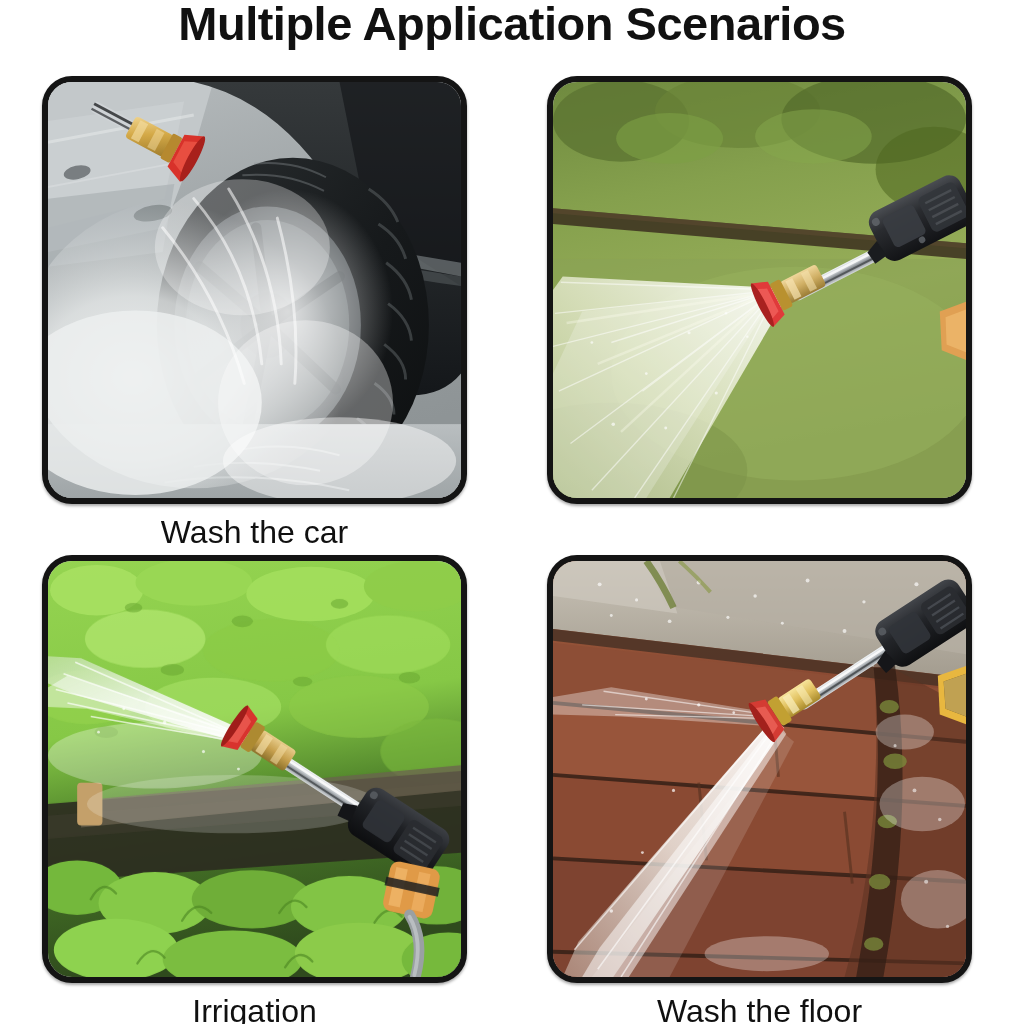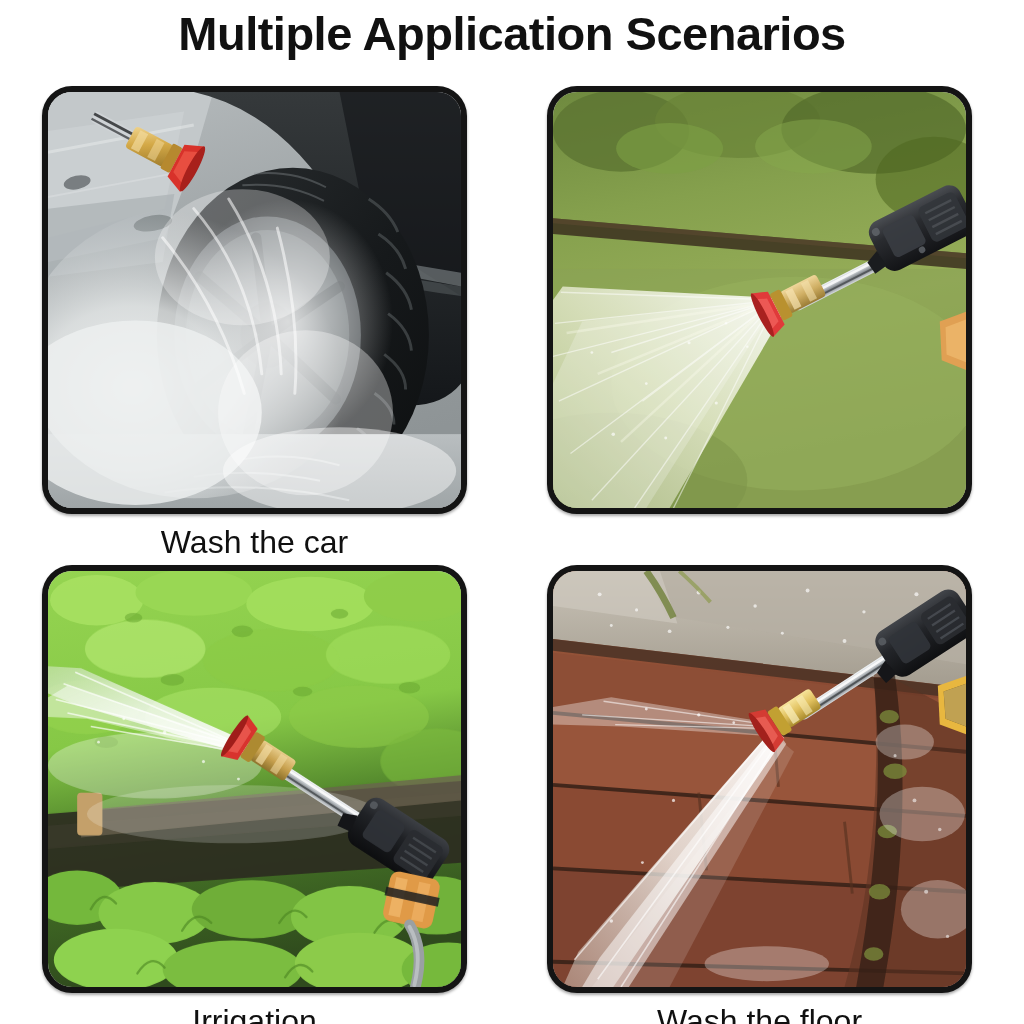--- a/index.html
+++ b/index.html
@@ -3,21 +3,21 @@
 <meta charset="utf-8">
 <style>
   html,body{margin:0;padding:0;}
   body{
     width:1024px;height:1024px;
     background:#ffffff;
     font-family:"Liberation Sans","DejaVu Sans",sans-serif;
     overflow:hidden;
     position:relative;
   }
-  #page{position:relative;width:1024px;height:856px;margin-top:10px;}
+  #page{position:relative;width:1024px;height:856px;}
 
   .title{
     position:absolute;
     left:0;top:-4px;width:1024px;
     text-align:center;
     font-size:47px;
     font-weight:700;
     letter-spacing:-0.5px;
     color:#111111;
     line-height:56px;

